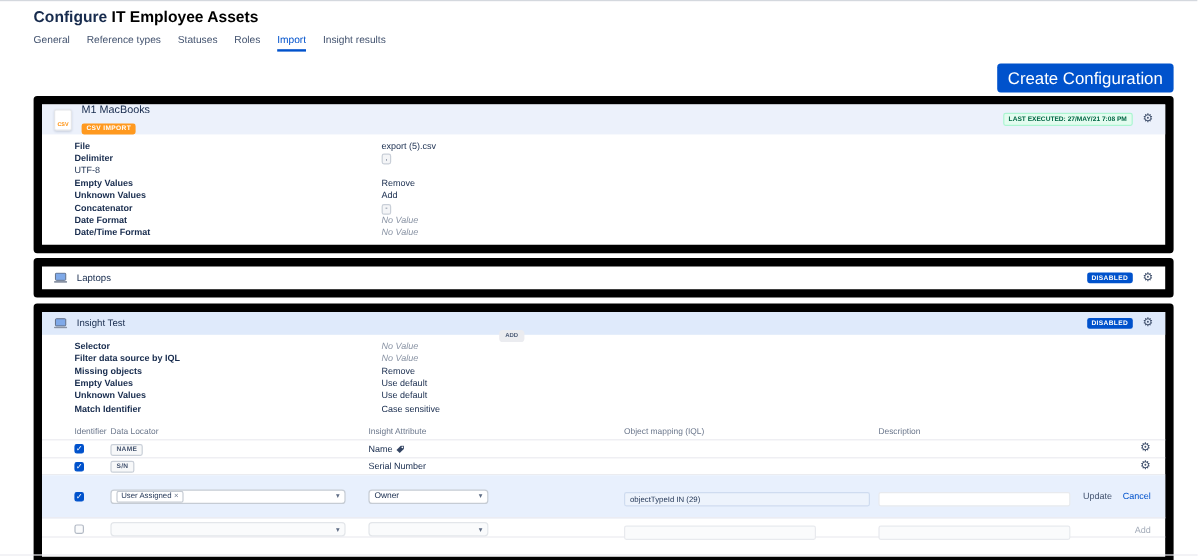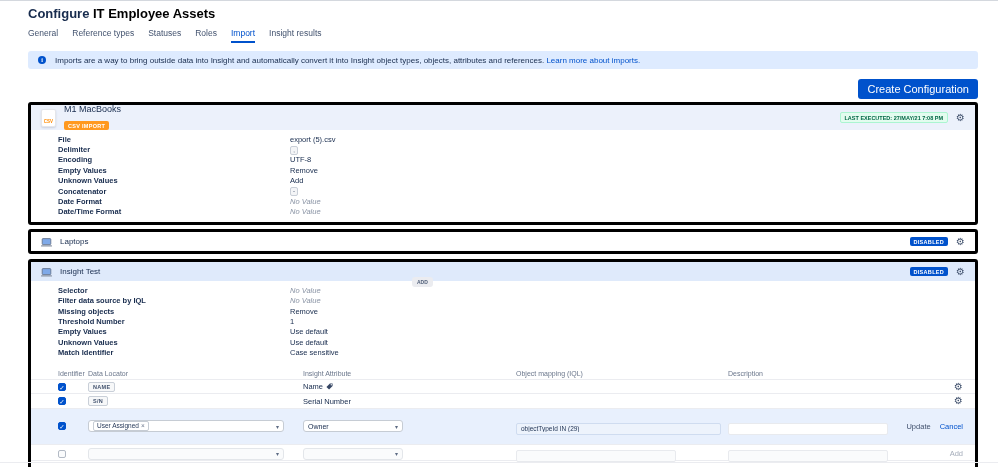--- a/index.html
+++ b/index.html
@@ -19,25 +19,25 @@
   .banner { margin-top:8px; background:#deebff; border-radius:3px; height:18px;
     display:flex; align-items:center; font-size:8px; padding:0 10px; gap:9px; }
   .info-icon { width:8px; height:8px; border-radius:50%; background:#0052cc; color:#fff;
     font-size:6px; font-weight:700; display:flex; align-items:center; justify-content:center;
     font-family:"Liberation Serif",serif; flex:0 0 auto; }
   .banner a { color:#0052cc; text-decoration:none; }
 
   
   .btn-row { display:flex; justify-content:flex-end; }
   .btn-blue { background:#0052cc; color:#fff; border:none; border-radius:3px;
-    font-size:11px; font-weight:500; padding:4px 9px; cursor:pointer;
+    font-size:14px; font-weight:500; padding:4px 9px; cursor:pointer;
     font-family:inherit; }
 
   
-  .panel { border:3px solid #000000; border-radius:3px; background:#fff; }
+  .panel { border:7px solid #000000; border-radius:3px; background:#fff; }
   .panel-header { display:flex; align-items:center; padding:0 10px; gap:8px; }
   .ph-blue  { background:#ecf1fb; }
   .ph-blue2 { background:#dfeafb; }
   .panel-title { font-size:9px; font-weight:500; }
   .spacer { flex:1; }
   .lozenge { font-size:5.5px; font-weight:700; letter-spacing:.3px; border-radius:2px;
     padding:1.5px 4px; text-transform:uppercase; }
   .loz-orange { background:#ff991f; color:#fff; }
   .loz-blue { background:#0052cc; color:#fff; }
   .loz-green { background:#e3fcef; border:1px solid #abf5d1; color:#006644;
@@ -46,21 +46,21 @@
     line-height:1; cursor:pointer; }
 
   .csv-icon { width:15px; height:18px; background:#fff; border:1px solid #e4e6ea;
     border-radius:2px; box-shadow:0 1px 2px rgba(9,30,66,.15); display:flex;
     align-items:flex-end; justify-content:center; }
   .csv-icon span { font-size:4.5px; font-weight:700; color:#ff8b00; padding-bottom:2px; }
 
   
   .fields { padding:4px 0 5px 0; }
   .frow { display:flex; align-items:center; height:10.4px; padding-left:27px; }
-  .flabel { width:232px; font-size:7.5px; font-weight:700; }
+  .flabel { width:256px; font-size:7.5px; font-weight:700; }
   .fvalue { font-size:7.5px; }
   .novalue { color:#8993a4; font-style:italic; }
   .charbox { display:inline-block; border:1px solid #c9cfd8; background:#f4f5f7;
     border-radius:2px; font-size:6px; line-height:7px; min-width:8px; text-align:center;
     color:#42526e; padding:0 1px; }
 
   
   .mtable { margin-top:5px; }
   .mgrid { display:grid; grid-template-columns:30px 215px 213px 212px 168px 1fr;
     align-items:center; padding-left:27px; padding-right:12px; }
@@ -110,27 +110,20 @@
 
   <div class="tabs">
     <div class="tab">General</div>
     <div class="tab">Reference types</div>
     <div class="tab">Statuses</div>
     <div class="tab">Roles</div>
     <div class="tab active">Import</div>
     <div class="tab">Insight results</div>
   </div>
 
-  <div class="banner">
-    <span class="info-icon">i</span>
-    <span>
-      <span>Imports are a way to bring outside data into Insight and automatically convert it into Insight object types, objects, attributes and references.</span>
-      <a href="#">Learn more about imports.</a>
-    </span>
-  </div>
 
   <div class="btn-row" style="margin-top:10px;">
     <button class="btn-blue">Create Configuration</button>
   </div>
 
   <div class="panel" style="margin-top:3px;">
     <div class="panel-header ph-blue" style="height:25px;">
       <div class="csv-icon">
           <span>CSV</span>
         </div>
@@ -145,21 +138,20 @@
     <div class="fields">
       <div class="frow">
         <div class="flabel">File</div>
         <div class="fvalue">export (5).csv</div>
       </div>
       <div class="frow">
         <div class="flabel">Delimiter</div>
         <div class="fvalue"><span class="charbox">,</span></div>
       </div>
       <div class="frow">
-        <div class="flabel">Encoding</div>
         <div class="fvalue">UTF-8</div>
       </div>
       <div class="frow">
         <div class="flabel">Empty Values</div>
         <div class="fvalue">Remove</div>
       </div>
       <div class="frow">
         <div class="flabel">Unknown Values</div>
         <div class="fvalue">Add</div>
       </div>
@@ -217,24 +209,20 @@
       </div>
       <div class="frow">
         <div class="flabel">Filter data source by IQL</div>
         <div class="fvalue novalue">No Value</div>
       </div>
       <div class="frow">
         <div class="flabel">Missing objects</div>
         <div class="fvalue">Remove</div>
       </div>
       <div class="frow">
-        <div class="flabel">Threshold Number</div>
-        <div class="fvalue">1</div>
-      </div>
-      <div class="frow">
         <div class="flabel">Empty Values</div>
         <div class="fvalue">Use default</div>
       </div>
       <div class="frow">
         <div class="flabel">Unknown Values</div>
         <div class="fvalue">Use default</div>
       </div>
       <div class="frow">
         <div class="flabel">Match Identifier</div>
         <div class="fvalue">Case sensitive</div>

